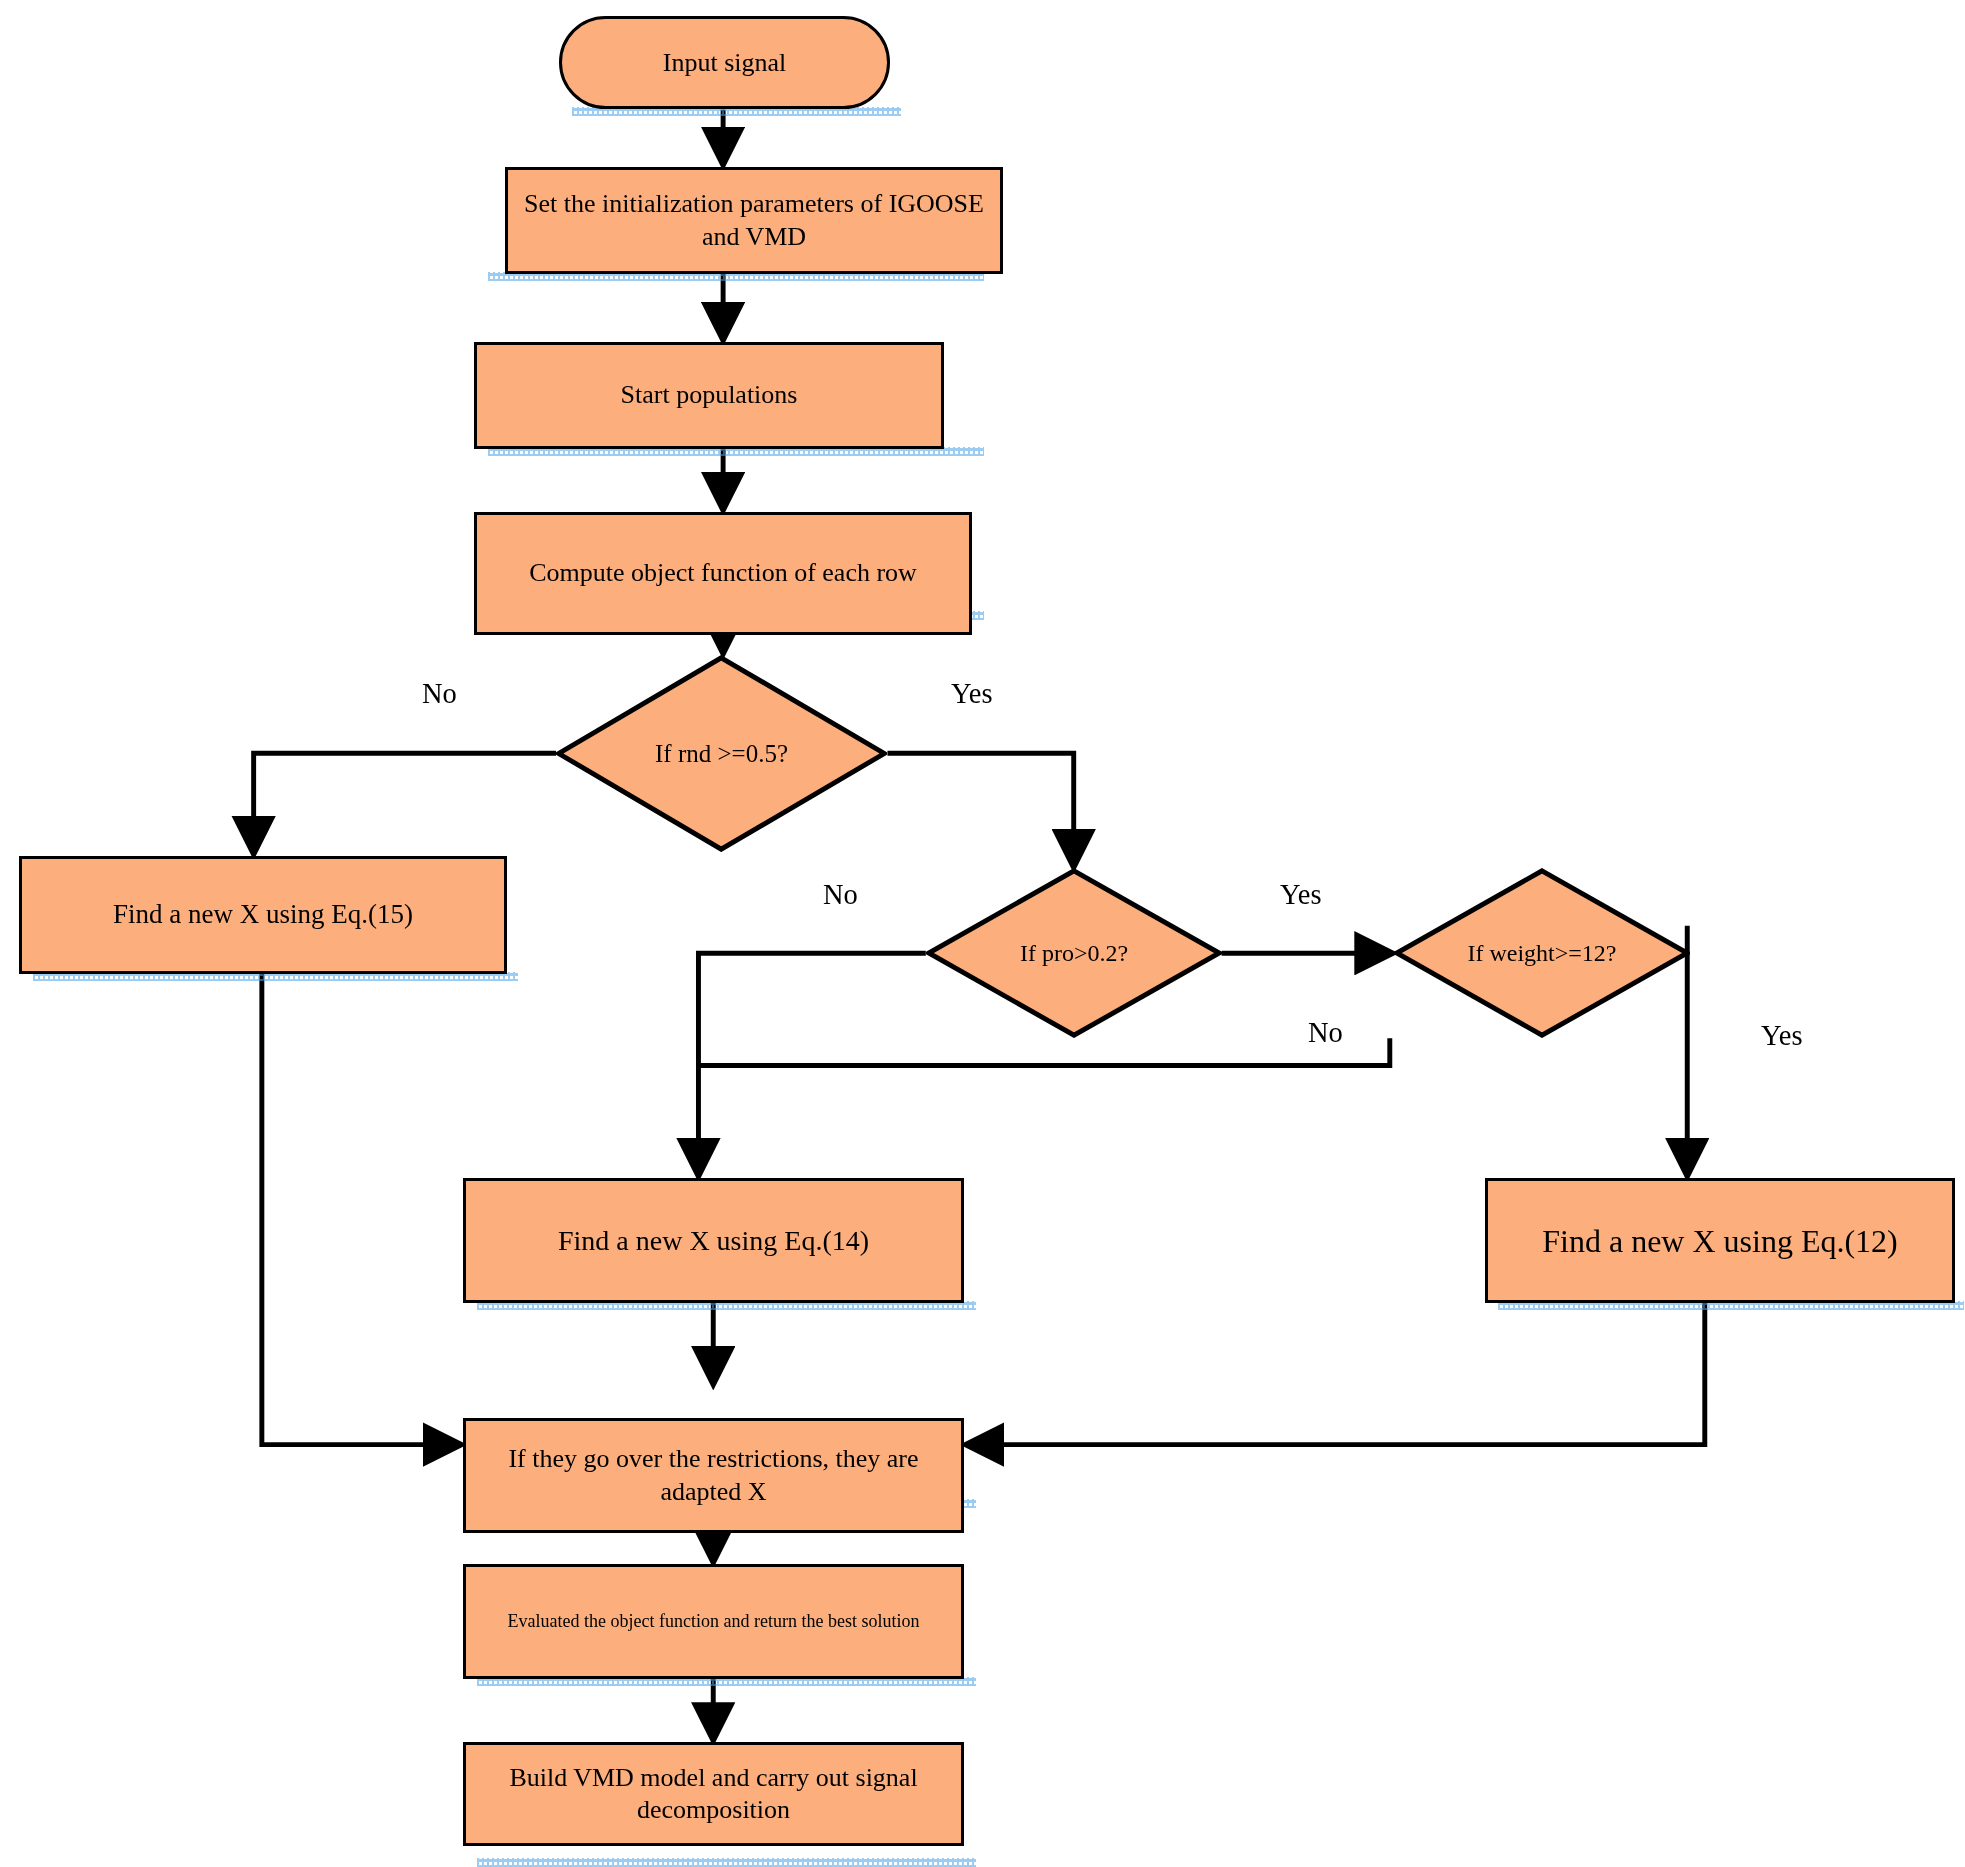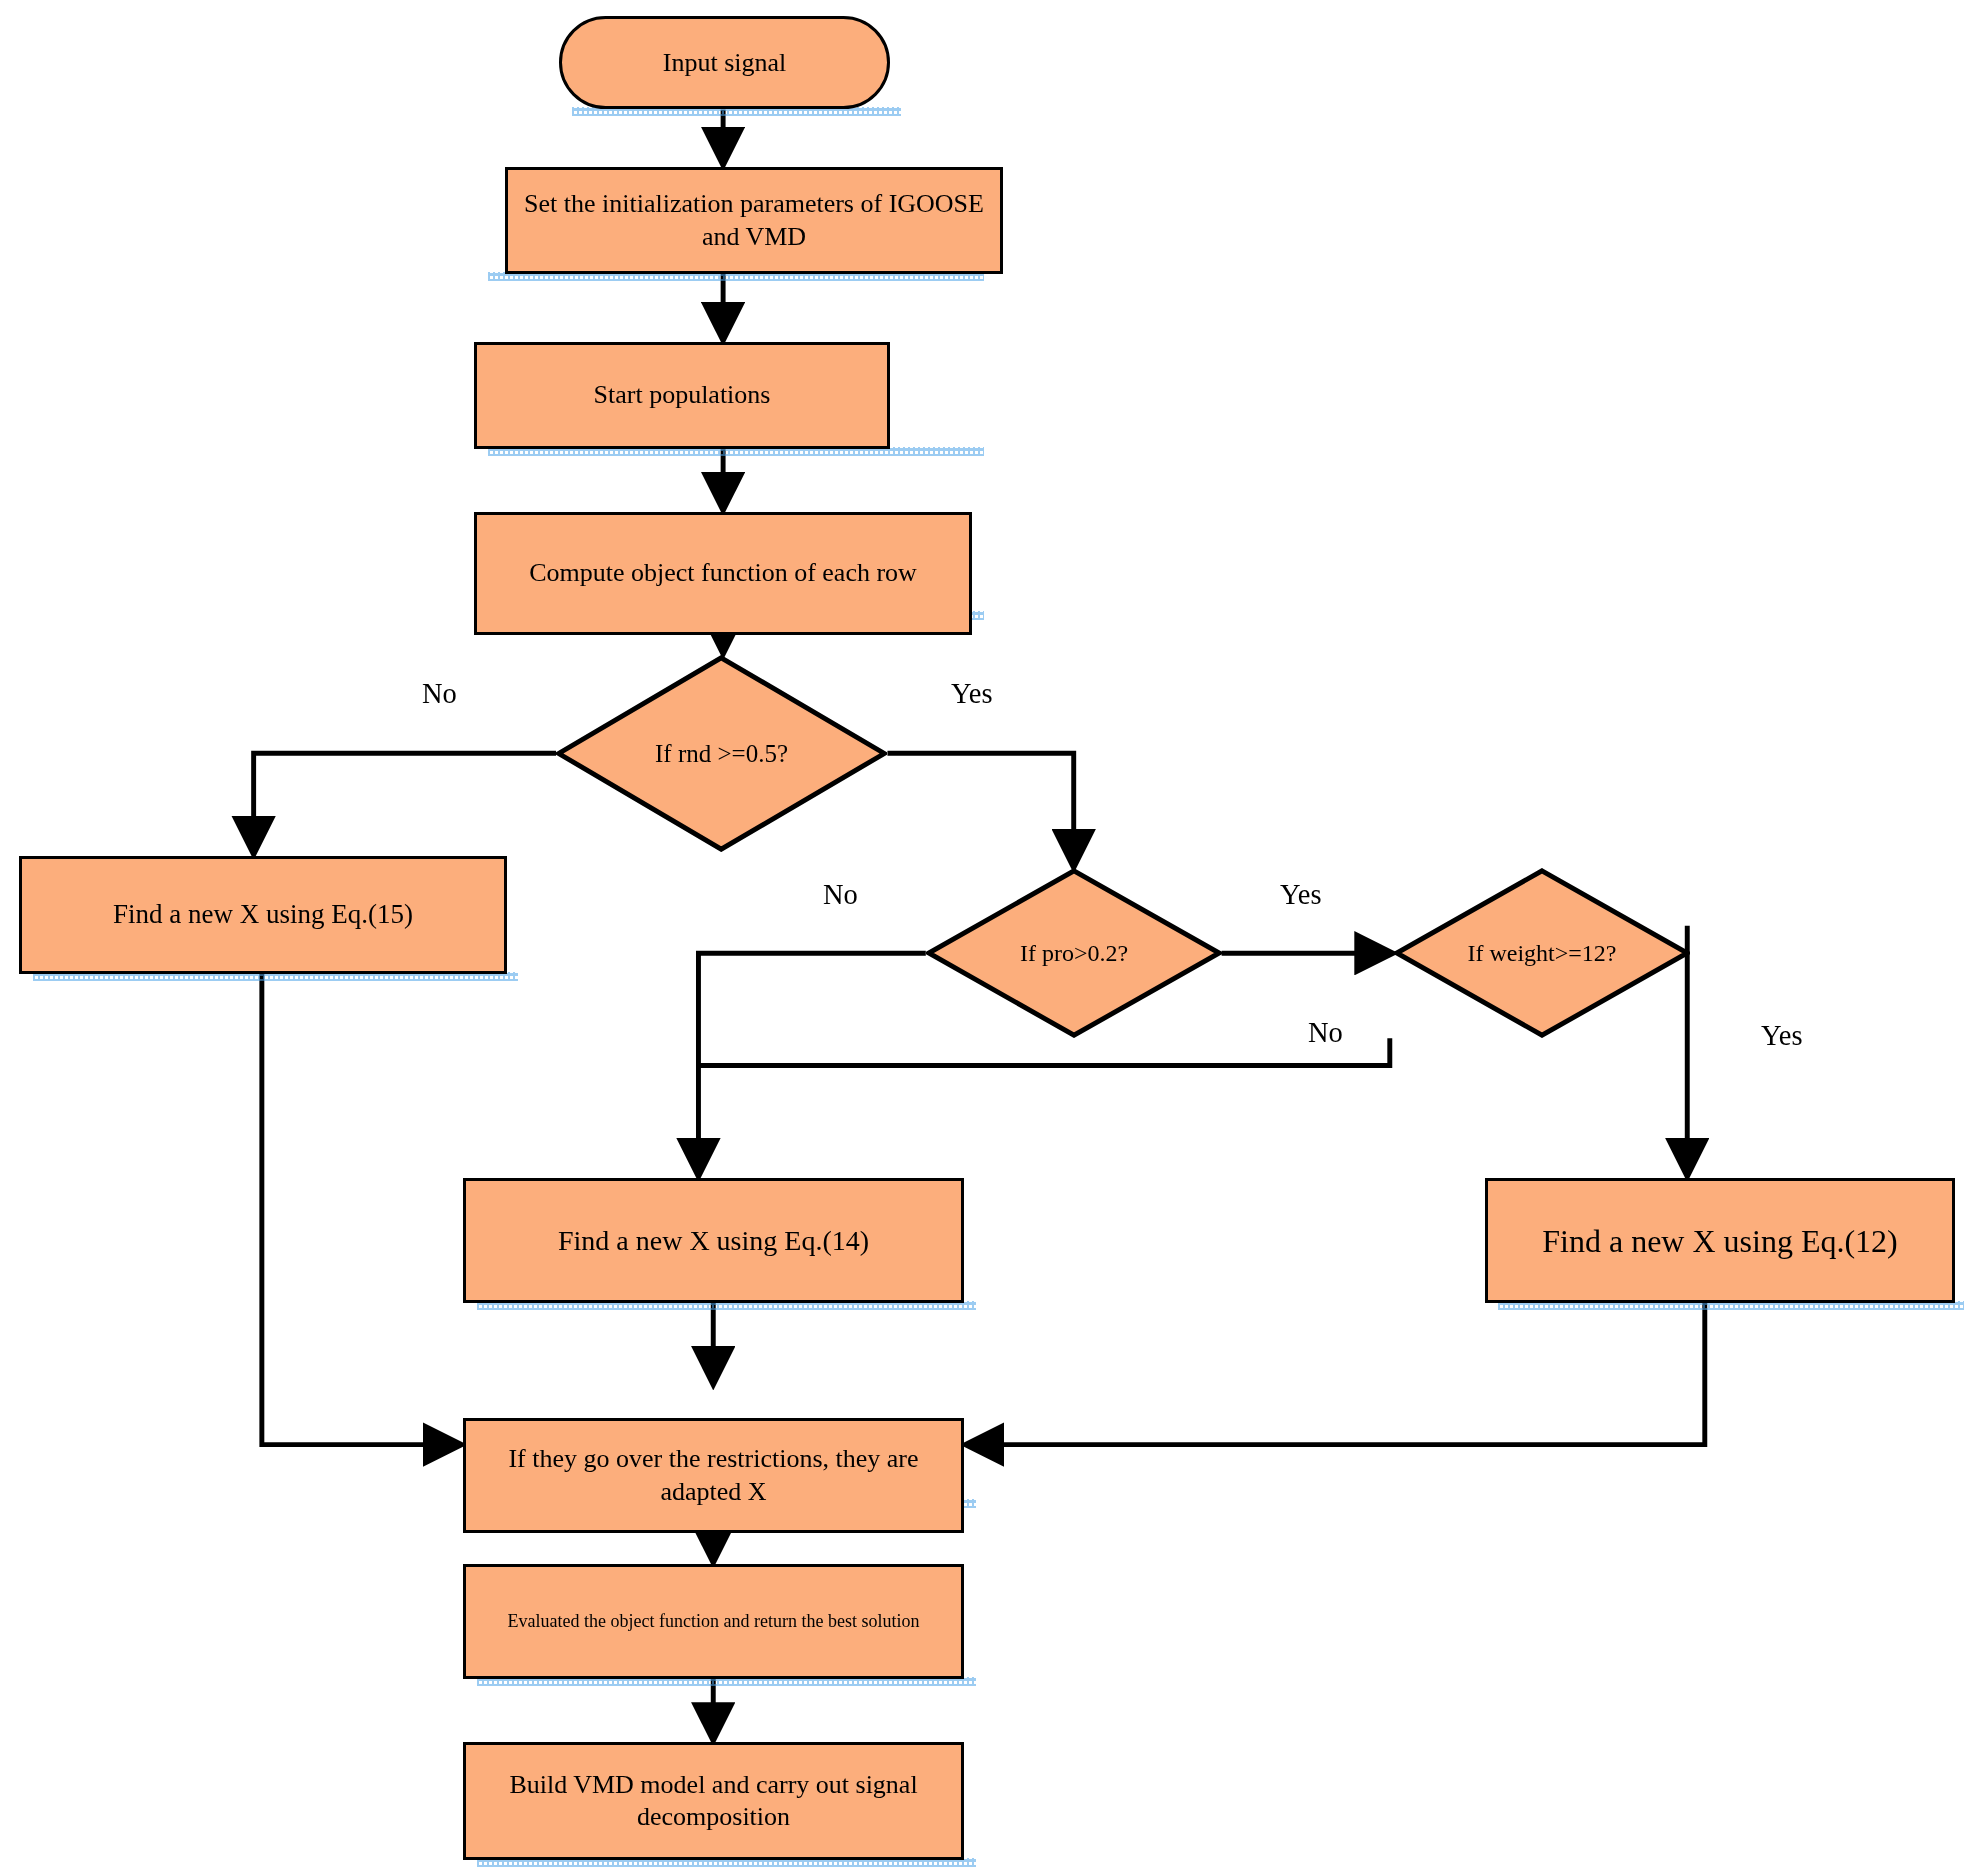--- a/index.html
+++ b/index.html
@@ -73,21 +73,21 @@
   <div class="node term" style="left:559px;top:16.4px;width:331px;height:93px;font-size:26px;">
     <span class="lbl">Input signal</span>
   </div>
 
   <div class="shadow" style="left:488px;top:272px;width:496px;height:8.8px;"></div>
   <div class="node" style="left:474px;top:167px;width:498px;height:107px;font-size:26px;margin-left:31px;">
     <span class="lbl">Set the initialization parameters of IGOOSE and VMD</span>
   </div>
 
   <div class="shadow" style="left:488px;top:447px;width:496px;height:8.8px;"></div>
-  <div class="node" style="left:474px;top:342px;width:416px;height:107px;font-size:26px;">
+  <div class="node" style="left:474px;top:342px;width:470px;height:107px;font-size:26px;">
     <span class="lbl">Start populations</span>
   </div>
 
   <div class="shadow" style="left:488px;top:611px;width:496px;height:8.8px;"></div>
   <div class="node" style="left:474px;top:512px;width:498px;height:123px;font-size:26px;">
     <span class="lbl">Compute object function of each row</span>
   </div>
 
   <div class="dia" style="left:556px;top:655px;width:331px;height:197px;">
     <svg width="331" height="197" viewBox="0 0 605 360">
@@ -129,21 +129,21 @@
   <div class="node" style="left:463px;top:1386px;width:501px;height:115px;font-size:26px;margin-top:32px;">
     <span class="lbl">If they go over the restrictions, they are adapted X</span>
   </div>
 
   <div class="shadow" style="left:477px;top:1677px;width:499px;height:8.8px;"></div>
   <div class="node" style="left:463px;top:1564px;width:501px;height:115px;font-size:18px;">
     <span class="lbl">Evaluated the object function and return the best solution</span>
   </div>
 
   <div class="shadow" style="left:477px;top:1858px;width:499px;height:8.8px;"></div>
-  <div class="node" style="left:463px;top:1742px;width:501px;height:118px;font-size:26px;">
+  <div class="node" style="left:463px;top:1742px;width:501px;height:104px;font-size:26px;">
     <span class="lbl">Build VMD model and carry out signal decomposition</span>
   </div>
 
   <div class="edgelbl" style="left:422px;top:678px;font-size:28.5px;">No</div>
   <div class="edgelbl" style="left:951px;top:678px;font-size:28.5px;">Yes</div>
   <div class="edgelbl" style="left:823px;top:879px;font-size:28.5px;">No</div>
   <div class="edgelbl" style="left:1280px;top:879px;font-size:28.5px;">Yes</div>
   <div class="edgelbl" style="left:1308px;top:1017px;font-size:28.5px;">No</div>
   <div class="edgelbl" style="left:1761px;top:1020px;font-size:28.5px;">Yes</div>
 

